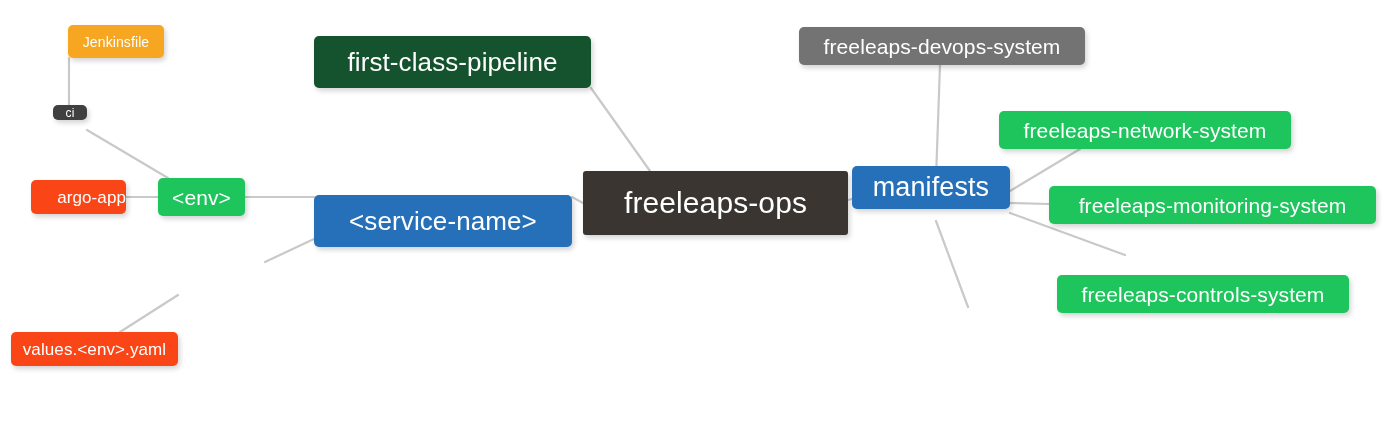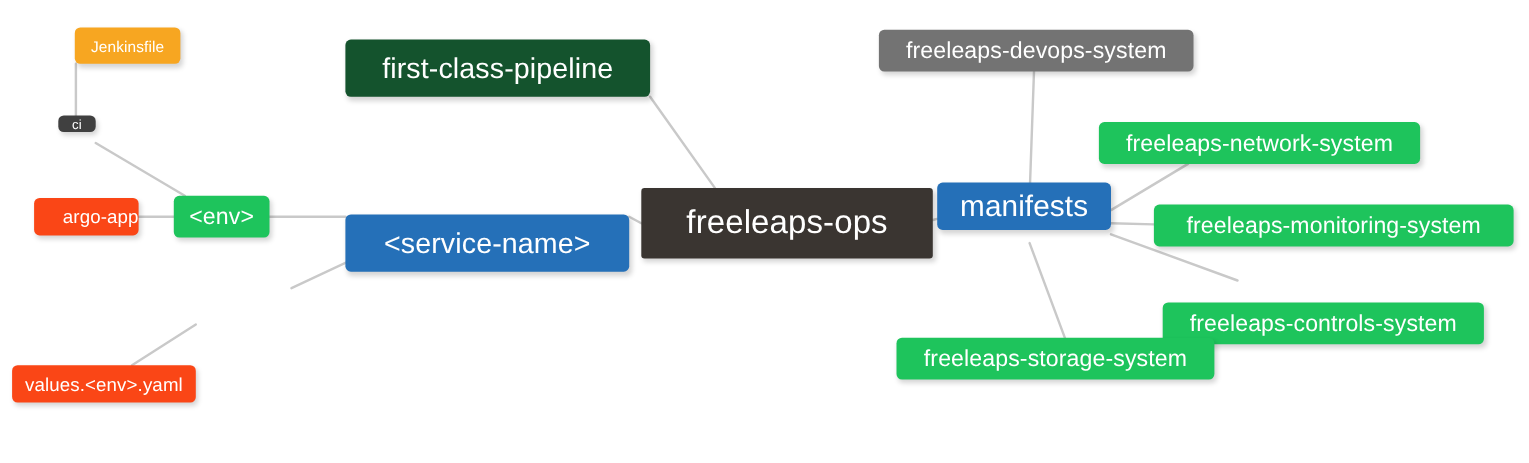--- a/index.html
+++ b/index.html
@@ -108,17 +108,14 @@
   </div>
   <div class="node node-green" style="left: 999px; top: 111px; width: 292px; height: 38px; font-size: 21px; background: rgb(30, 196, 92);">
     <span>freeleaps-network-system</span>
   </div>
   <div class="node node-green" style="left: 1049px; top: 186px; width: 327px; height: 38px; font-size: 21px; background: rgb(30, 196, 92);">
     <span>freeleaps-monitoring-system</span>
   </div>
   <div class="node node-green" style="left: 1057px; top: 255px; width: 292px; height: 38px; font-size: 21px; background: rgb(30, 196, 92); margin-top: 20px;">
     <span>freeleaps-controls-system</span>
   </div>
-  <div class="node node-green" style="left: 815px; top: 307px; width: 289px; height: 38px; font-size: 21px; background: rgb(30, 196, 92);">
-    <span>freeleaps-storage-system</span>
-  </div>
 
 </div>
 
 </body></html>

